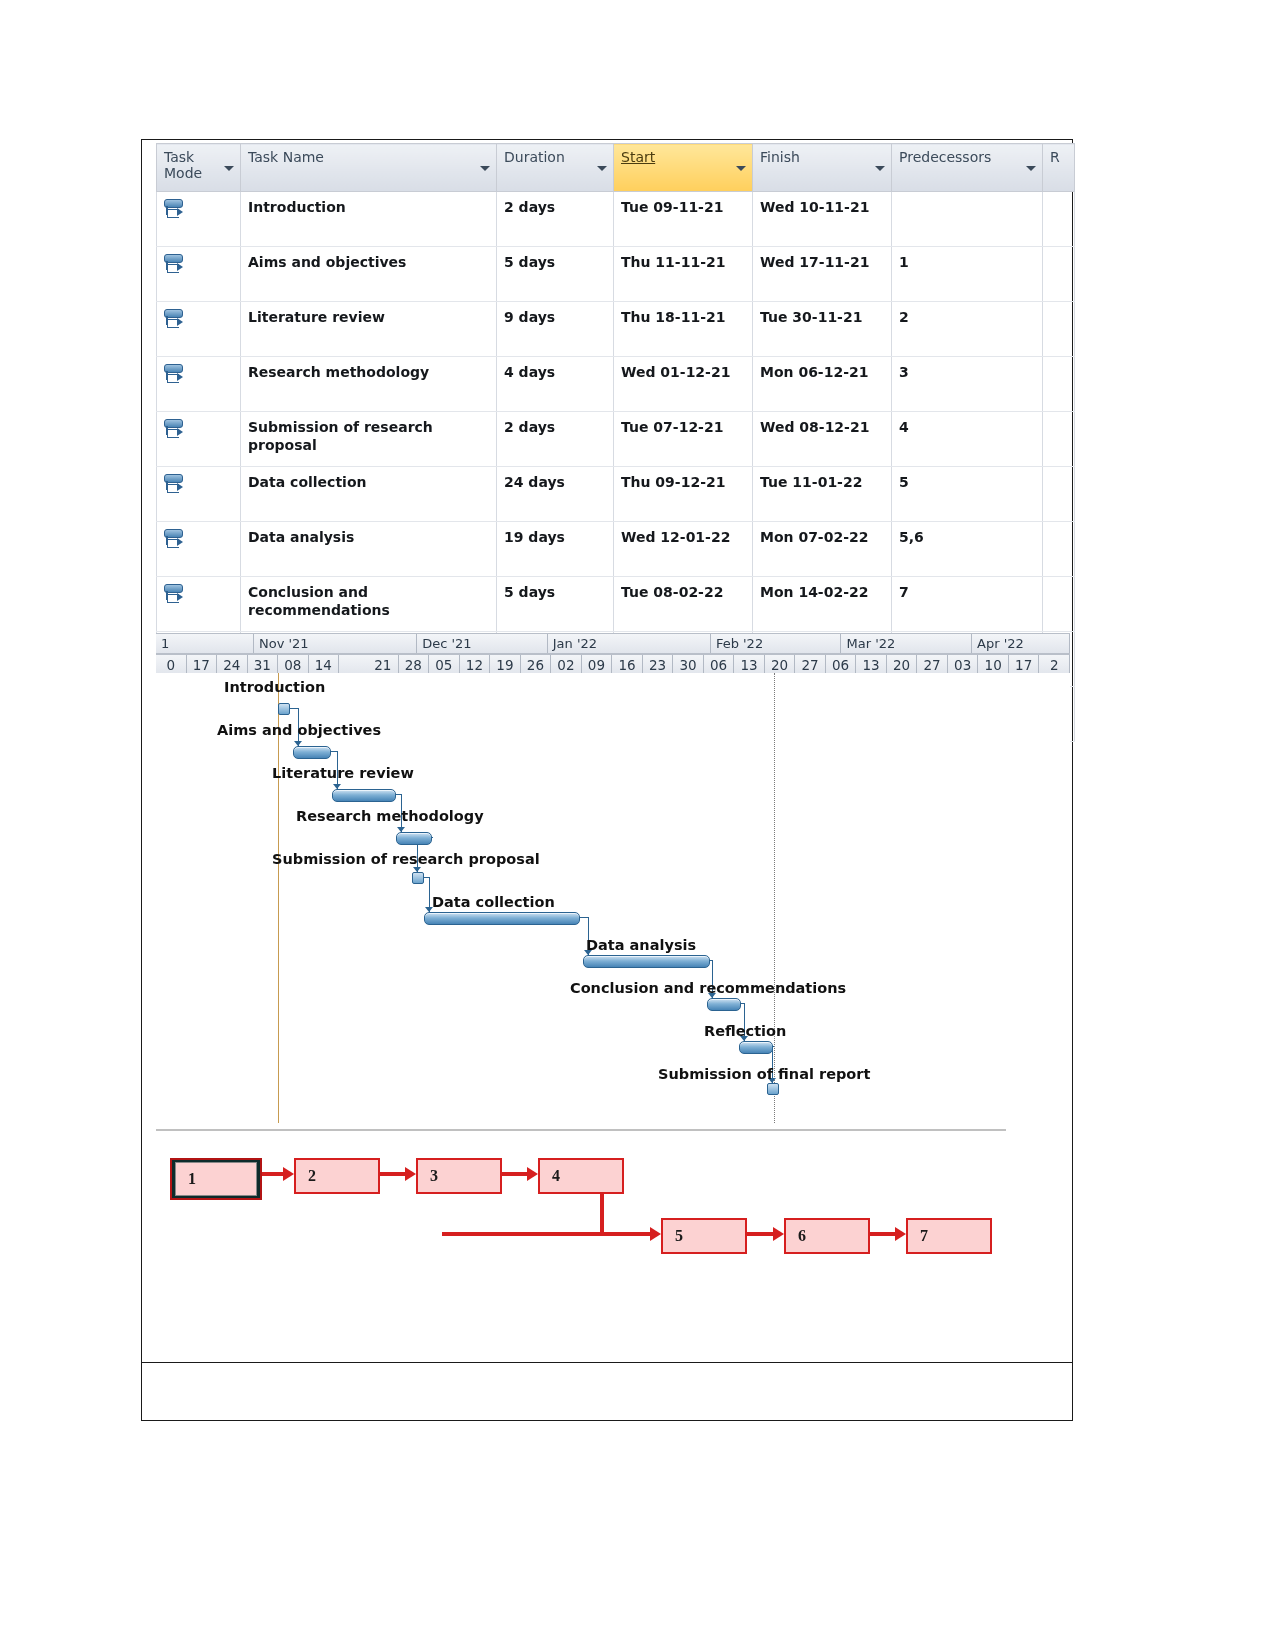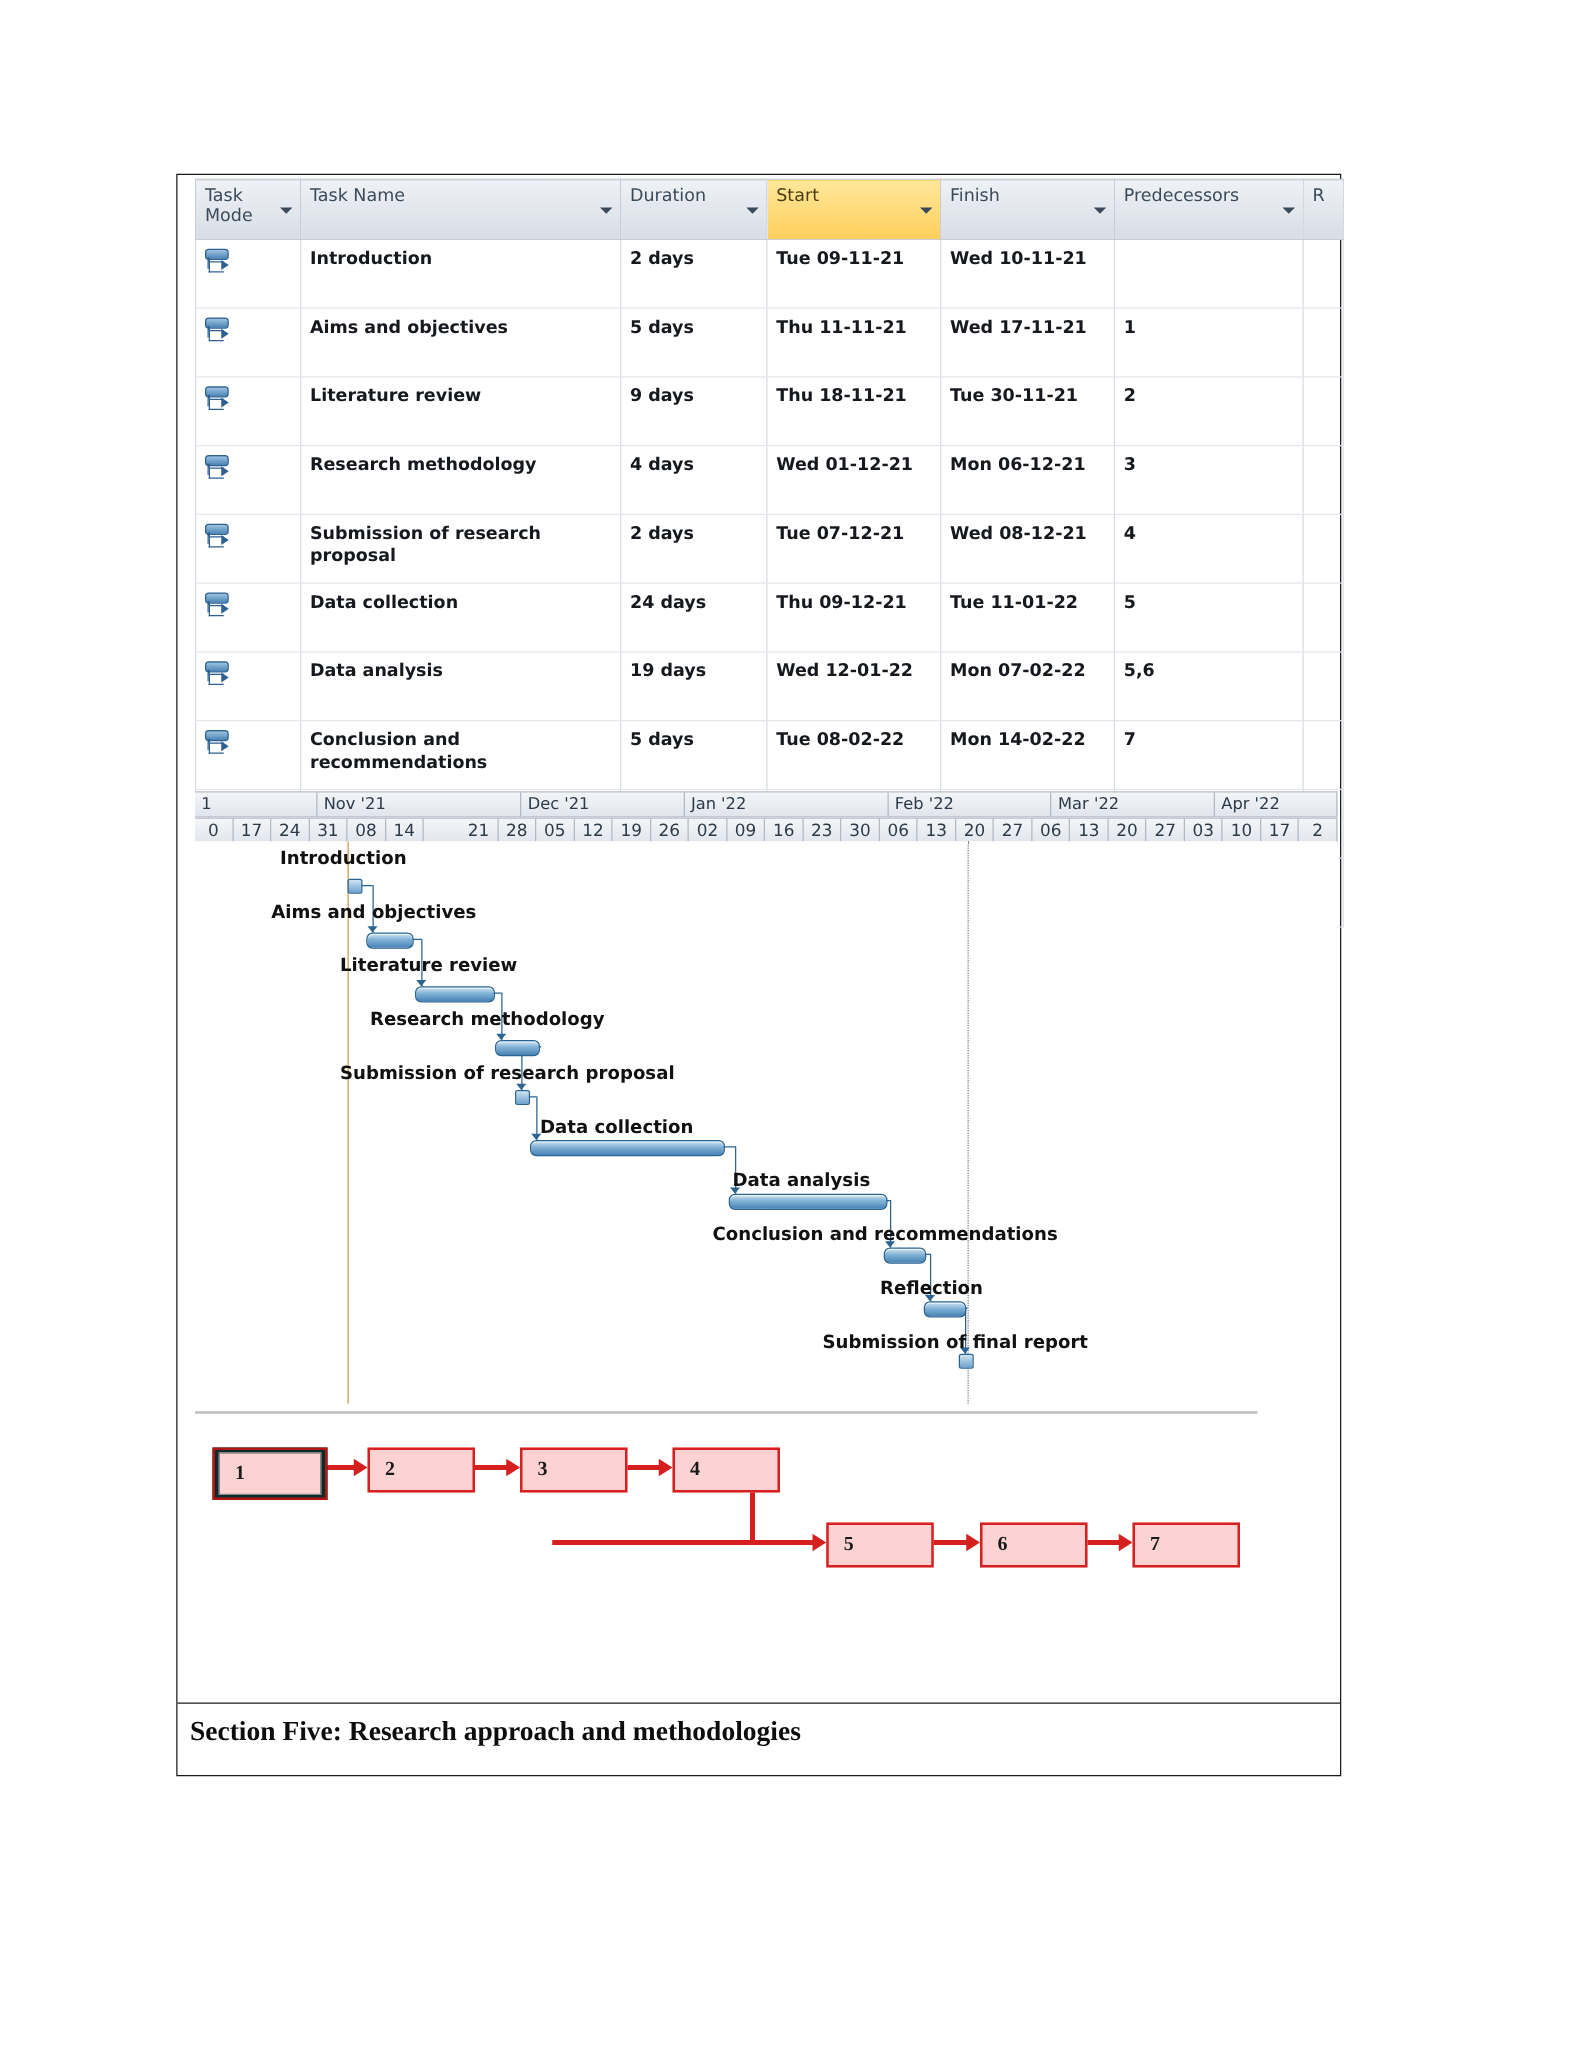--- a/index.html
+++ b/index.html
@@ -9,21 +9,21 @@
   
   #doc-frame{position:absolute;left:141px;top:139px;width:932px;height:1282px;border:1px solid #1a1a1a;box-sizing:border-box;background:#fff;}
 
   
   #task-table{position:absolute;left:156px;top:143px;width:918px;}
   table.grid{border-collapse:collapse;table-layout:fixed;width:918px;font-size:13.5px;}
   table.grid th,table.grid td{border:1px solid #c8ccd4;padding:0;vertical-align:top;}
   table.grid thead th{background:#dfe3ea;background-image:linear-gradient(#eef1f5,#d8dde6);
       color:#3b4a5a;font-weight:400;font-size:14px;text-align:left;
       padding:5px 6px 4px 7px;height:38px;position:relative;}
-  table.grid thead th.hl{background:#ffd977;background-image:linear-gradient(#ffe79a,#ffcf5c);color:#4a3c10;}
+  table.grid thead th.hl{background:#ffd977;background-image:linear-gradient(#ffe79a,#ffcf5c);color:#4a3c10;text-decoration:underline;}
   .hdr-label{display:block;line-height:1.15;padding-right:18px;}
   .caret{position:absolute;right:6px;top:22px;width:0;height:0;
       border-left:5px solid transparent;border-right:5px solid transparent;border-top:5px solid #3b4a5a;}
   table.grid tbody td{height:41px;font-size:14px;color:#15181c;font-weight:bold;
       padding:7px 6px 6px 7px;line-height:1.28;border-left:1px solid #d7dbe2;border-right:1px solid #d7dbe2;
       border-top:1px solid #e3e6eb;border-bottom:1px solid #e3e6eb;}
   td.mode-cell{padding:5px 0 0 8px;}
   td.name-cell{padding-left:14px;}
   .col-mode{width:84px;} .col-name{width:256px;} .col-dur{width:117px;}
   .col-start{width:139px;} .col-finish{width:139px;} .col-pred{width:151px;} .col-extra{width:32px;}
@@ -427,15 +427,14 @@
       </div>
       <div class="nbox" style="left: 628px; top: 78px; width: 82px;">
         <span>6</span>
       </div>
       <div class="nbox" style="left: 750px; top: 78px; width: 82px;">
         <span>7</span>
       </div>
     </div>
 
   <div id="footer-sep"></div>
-  <div id="footer-title">Section Five: Research approach and methodologies</div>
 
 </div>
 
 </body></html>

